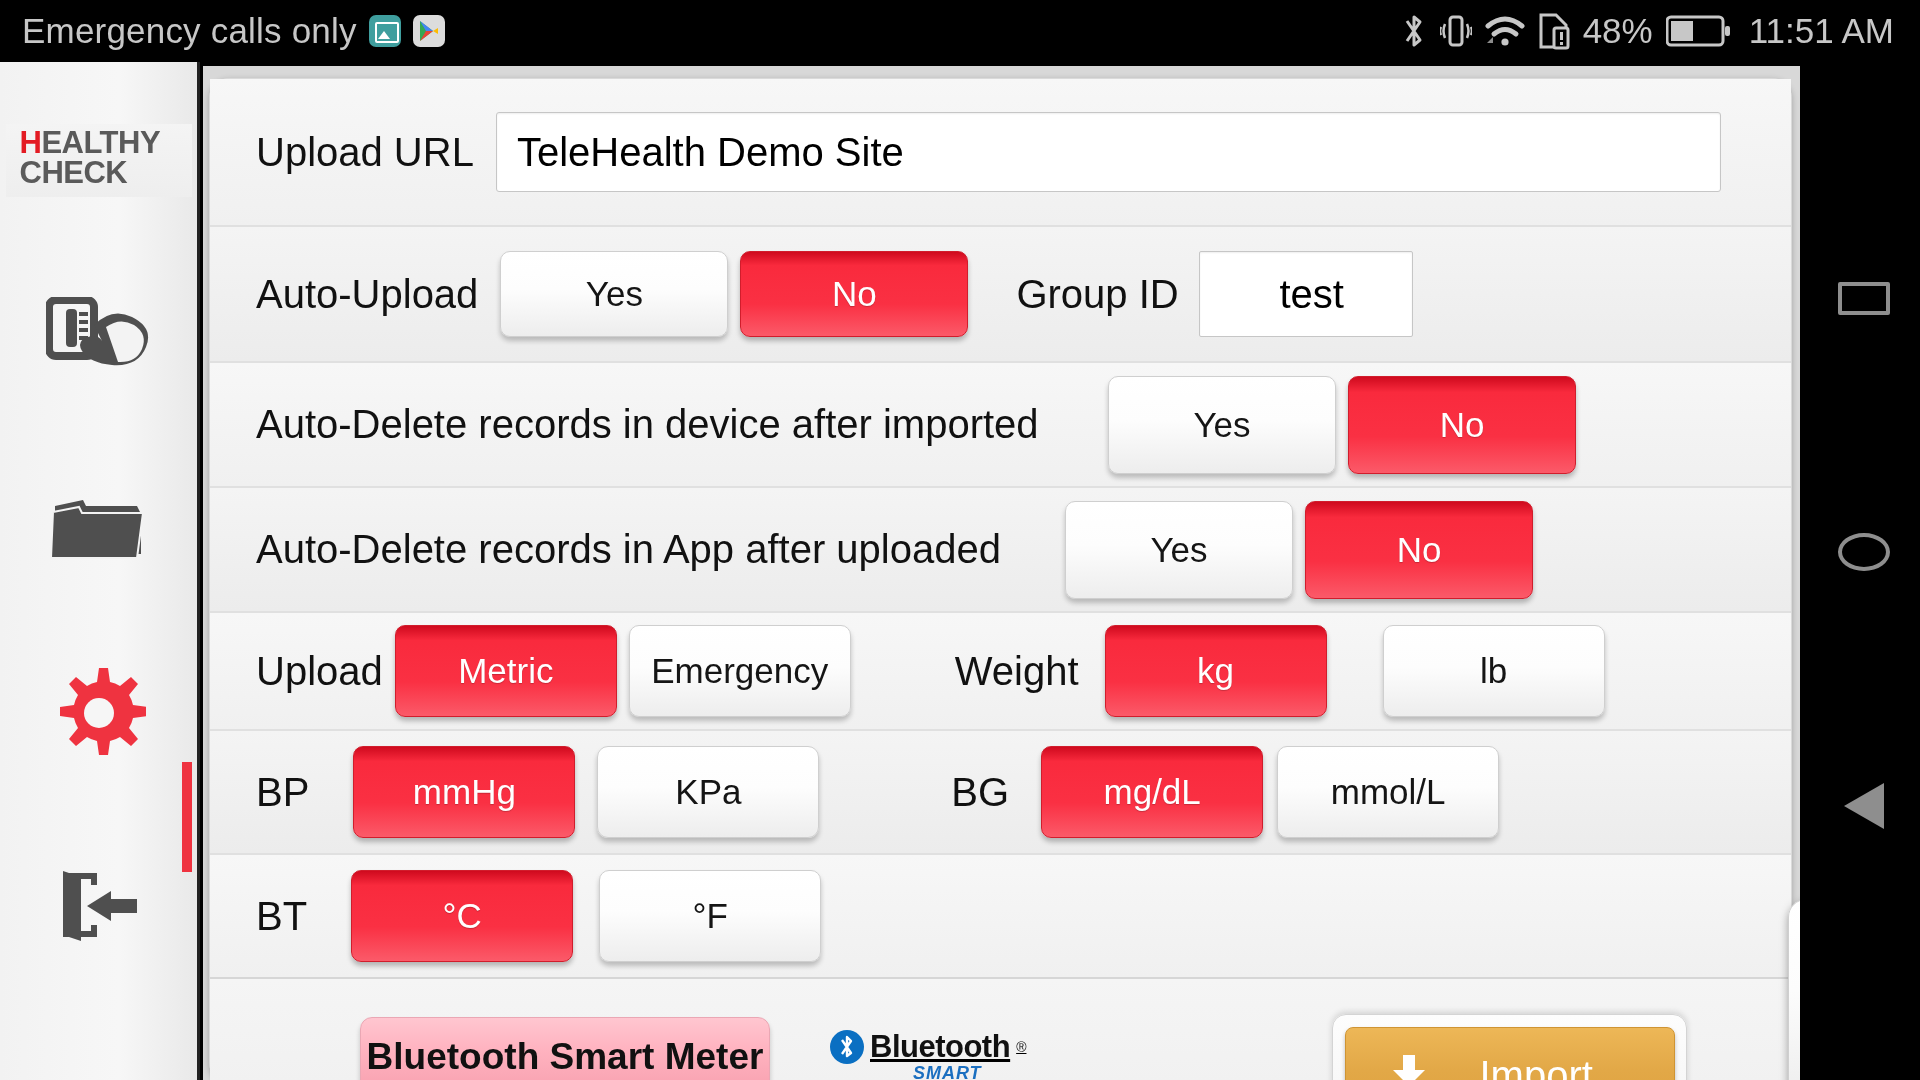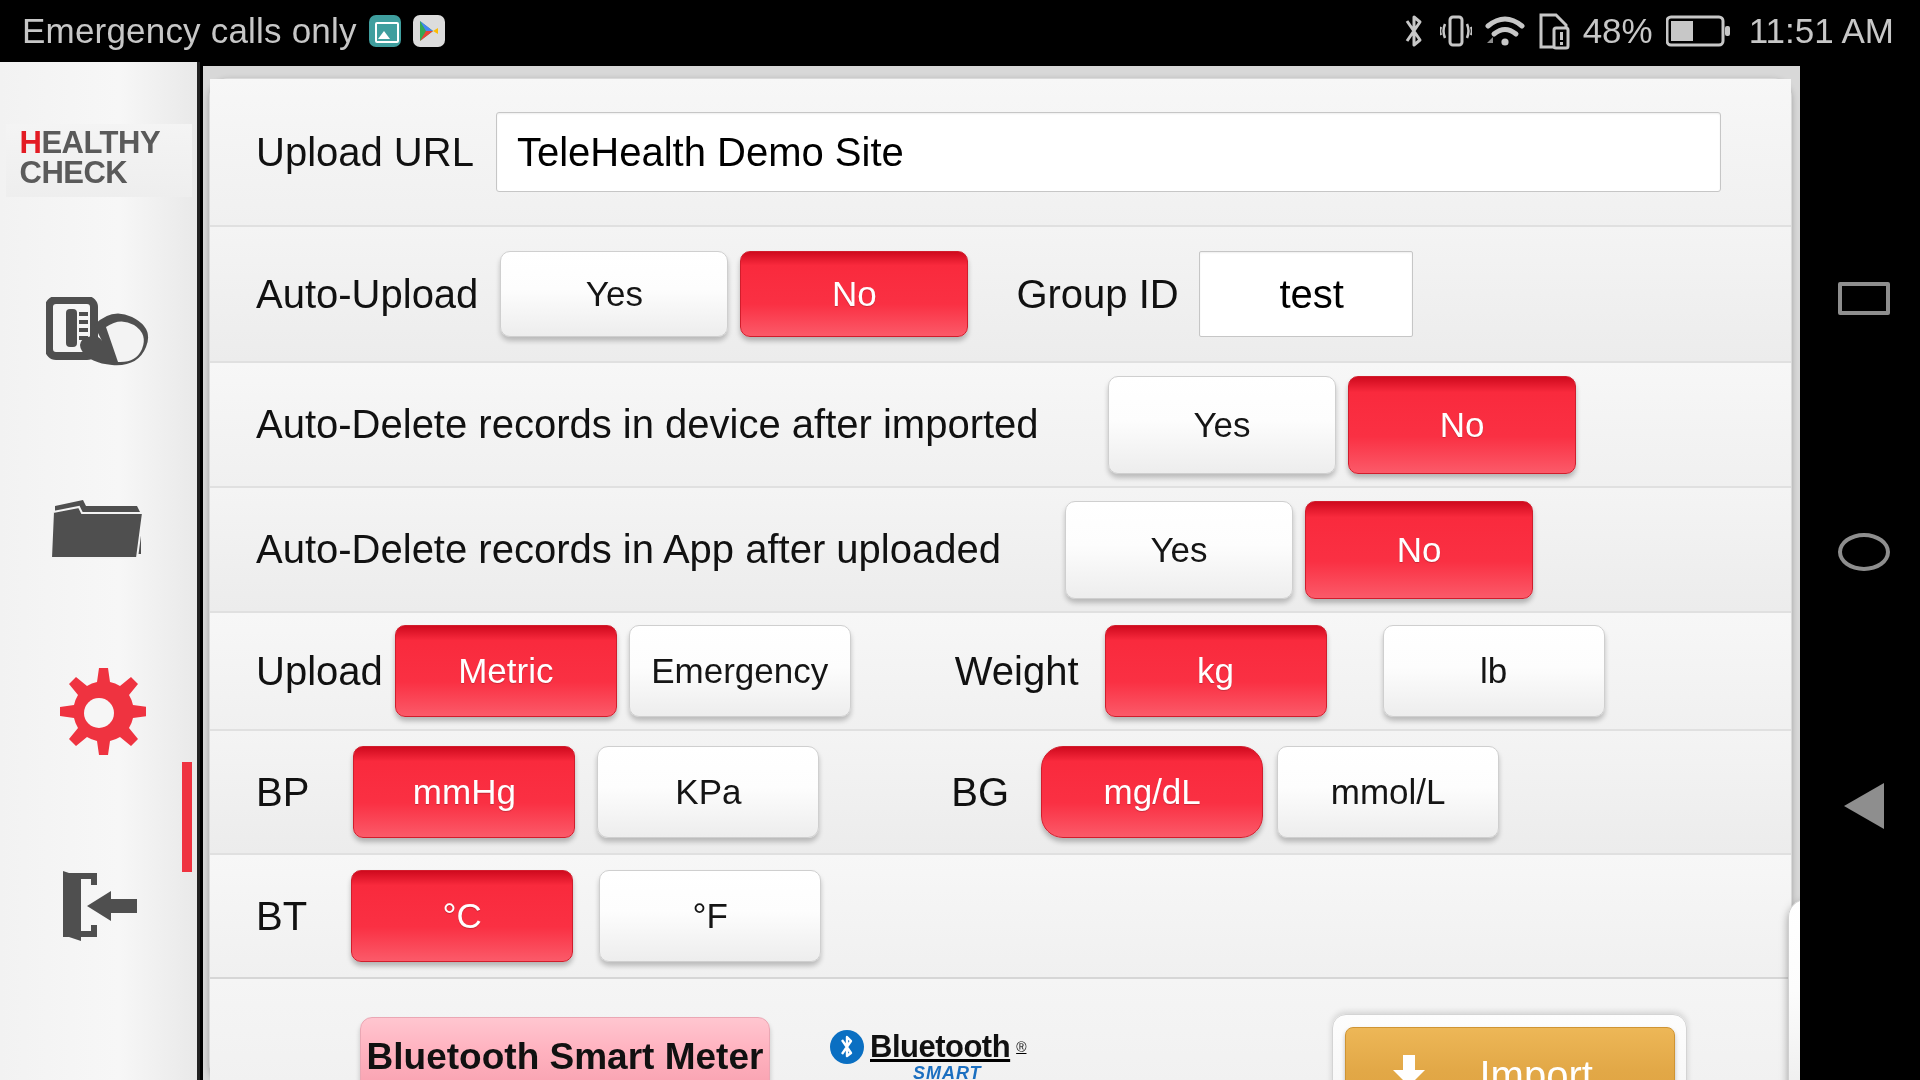--- a/index.html
+++ b/index.html
@@ -148,21 +148,21 @@
   #h-imp { margin-left: 12px; width: 222px; height: 92px; }
   #w-label { margin-left: 104px; }
   #w-kg { margin-left: 26px; width: 222px; height: 92px; }
   #w-lb { margin-left: 56px; width: 222px; height: 92px; }
 
   
   #row-bpbg { height: 124px; }
   #bp-mmhg { margin-left: 44px; width: 222px; height: 92px; }
   #bp-kpa  { margin-left: 22px; width: 222px; height: 92px; border-radius: 11px; }
   #bg-label { margin-left: 132px; }
-  #bg-mgdl { margin-left: 32px; width: 222px; height: 92px; border-radius: 22px; }
+  #bg-mgdl { margin-left: 32px; width: 222px; height: 92px; }
   #bg-mmol { margin-left: 14px; width: 222px; height: 92px; }
 
   
   #row-bt { height: 124px; border-bottom: 2px solid #d6d6d6; }
   #bt-c { margin-left: 44px; width: 222px; height: 92px; }
   #bt-f { margin-left: 26px; width: 222px; height: 92px; }
 
   
   #row-bottom {
     height: 155px; border-bottom:none;

